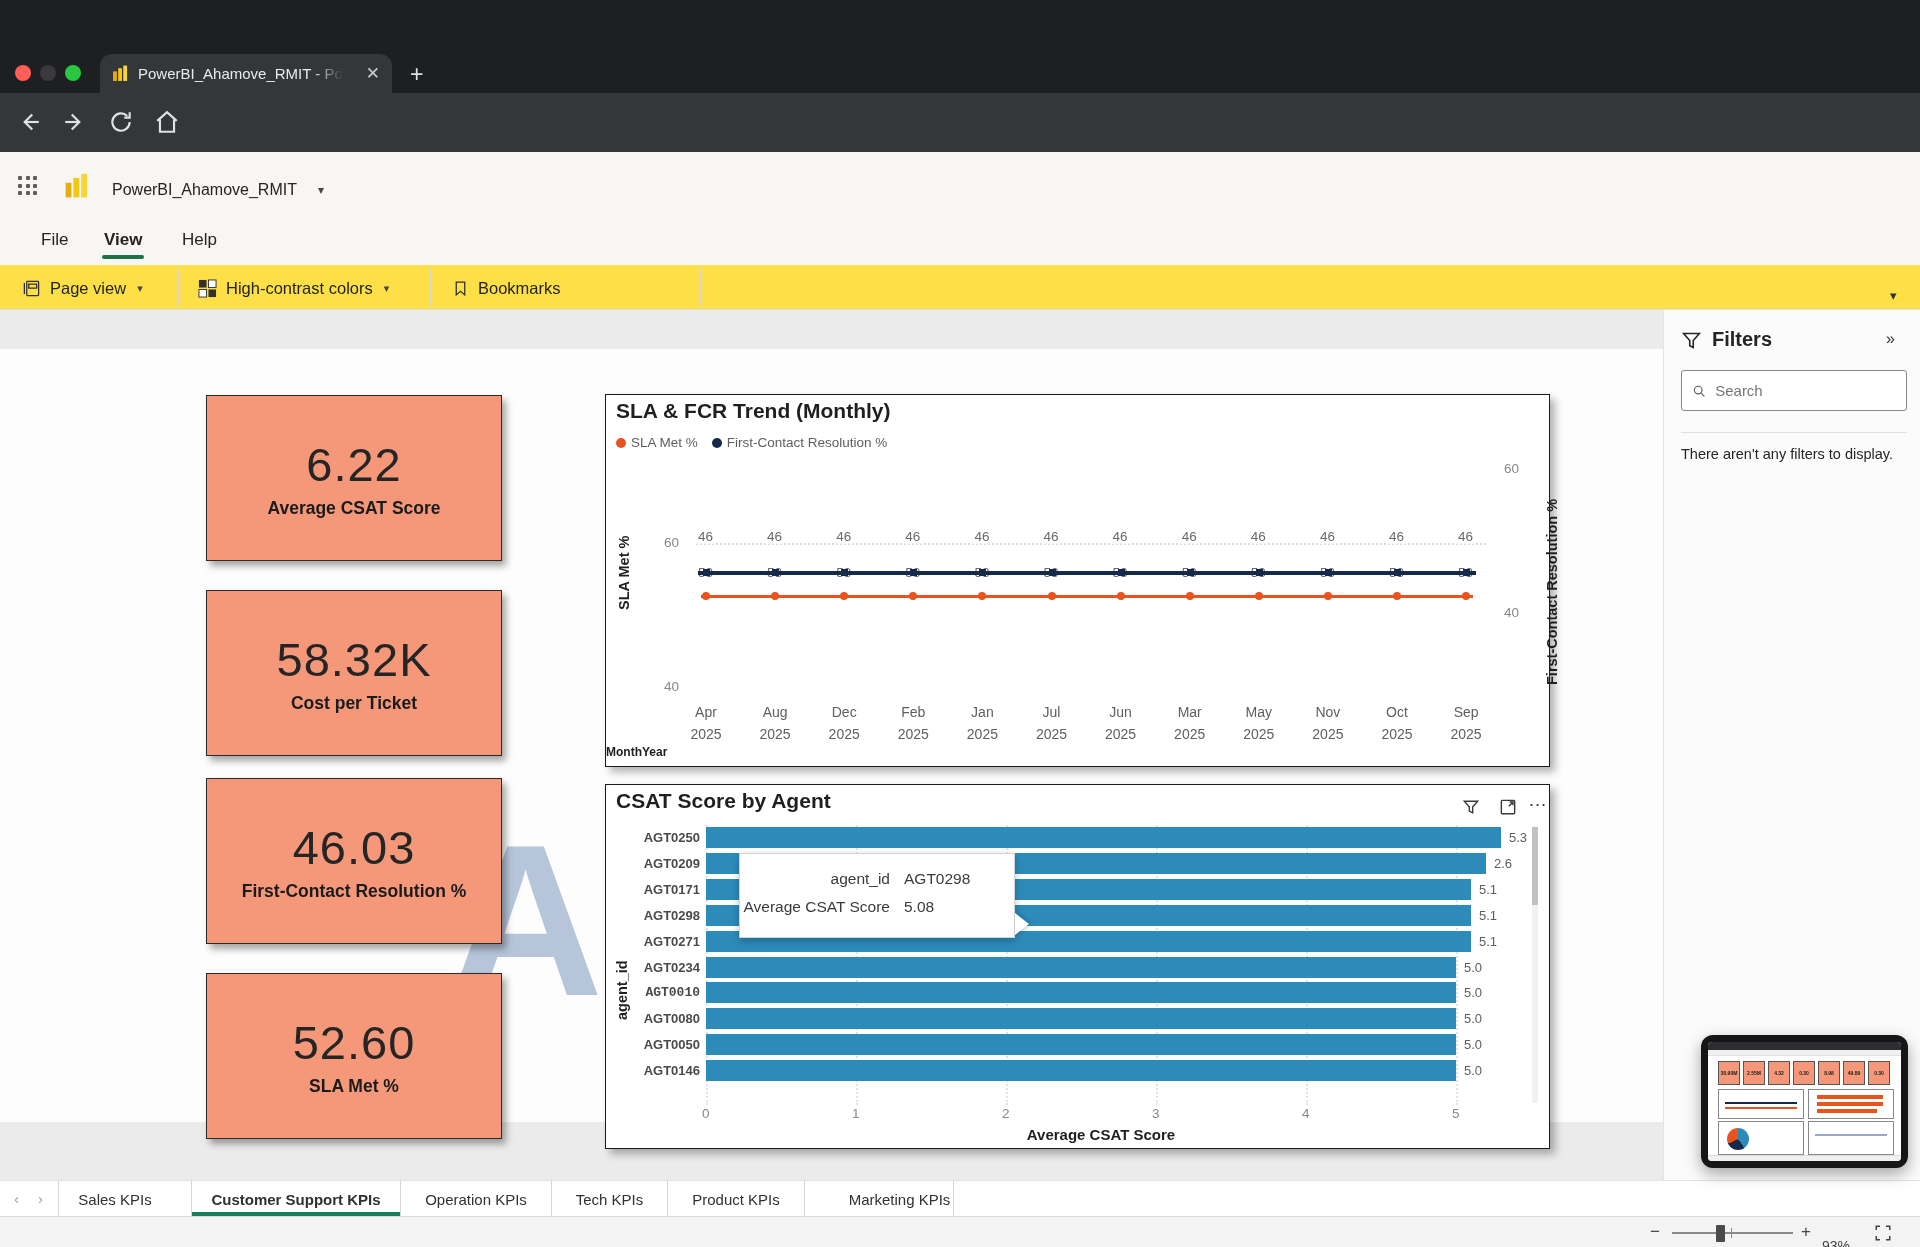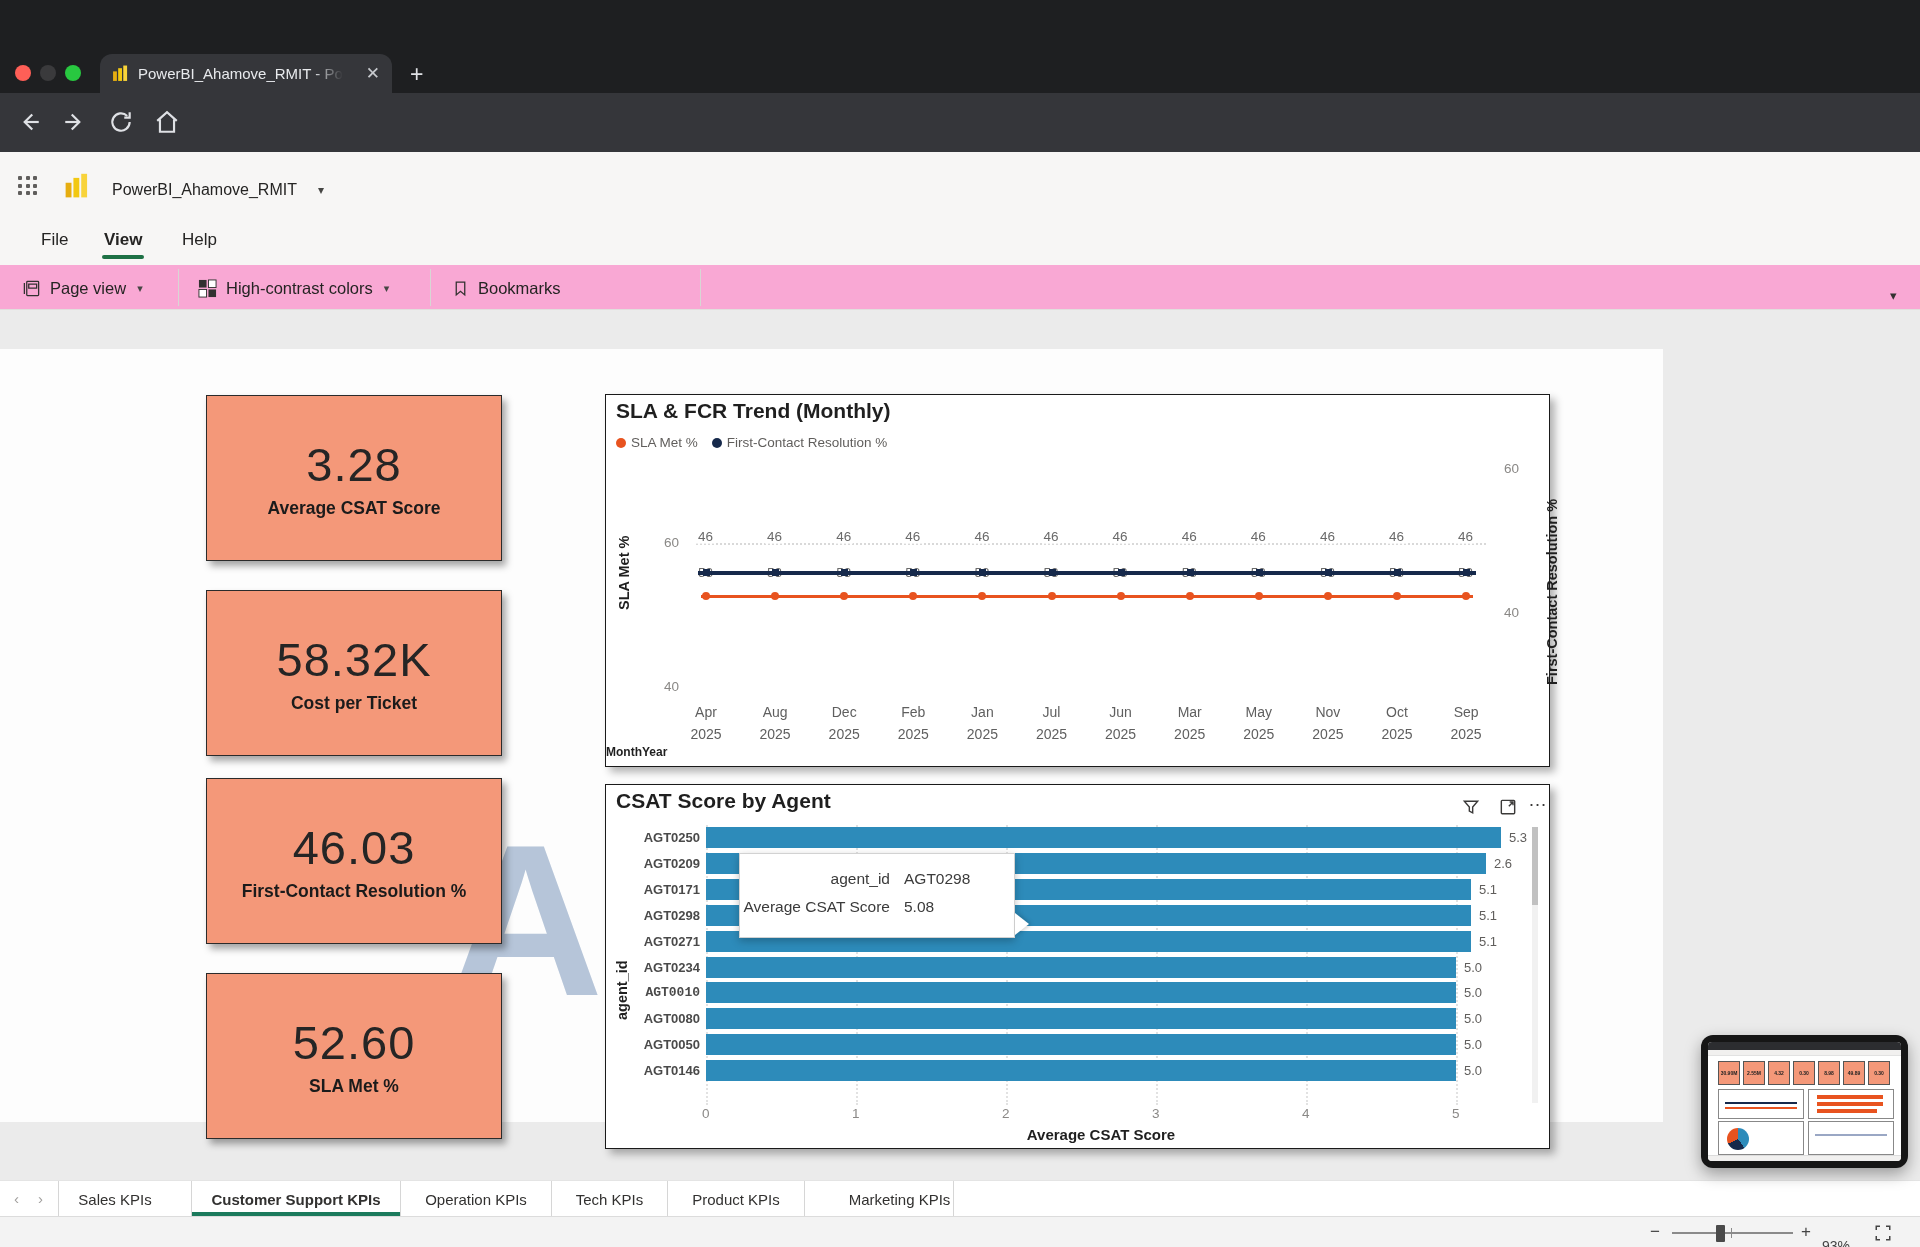--- a/index.html
+++ b/index.html
@@ -39,21 +39,21 @@
   .pbi-search { position:absolute; left:683px; top:167px; width:594px; height:43px; background:#fff; border:1px solid #c8c6c4; border-radius:3px; display:flex; align-items:center; padding:0 12px; gap:10px; }
   .pbi-search input { border:none; outline:none; font-size:15px; color:#323130; width:100%; font-family:"Liberation Sans",sans-serif; background:transparent; }
   .avatar { position:absolute; left:1872px; top:167px; width:37px; height:37px; border-radius:50%; background:#5d5b59; color:#fff; font-size:14px; display:flex; align-items:center; justify-content:center; }
 
   
   .menubar { position:absolute; left:0; top:218px; width:1920px; height:47px; background:#f7f6f5; }
   .menu-item { position:absolute; top:12px; font-size:17px; color:#252423; }
   .menu-item.active { font-weight:bold; }
   .menu-item.active::after { content:""; position:absolute; left:-2px; right:-2px; bottom:-9px; height:4px; background:#1e7145; border-radius:2px; }
   .share-btn { position:absolute; left:1812px; top:224px; width:95px; height:34px; background:#1b6e46; border-radius:4px; color:#fff; display:flex; align-items:center; justify-content:center; gap:7px; font-size:14.5px; }
-  .ribbon { position:absolute; left:0; top:265px; width:1920px; height:45px; background:#f9a8d4; border-bottom:1px solid #e1dfdd; }
+  .ribbon { position:absolute; left:0; top:265px; width:1920px; height:45px; background:#fde047; border-bottom:1px solid #e1dfdd; }
   .rb-group { position:absolute; top:8px; height:30px; display:flex; align-items:center; gap:9px; color:#252423; font-size:16.5px; }
   .rb-sep { position:absolute; top:4px; width:1px; height:37px; background:#d8d6d4; }
   .rb-chev { font-size:11px; color:#464644; margin-left:2px; }
   .ribbon-collapse { position:absolute; left:1890px; top:288px; color:#323130; font-size:13px; }
 
   
   .report { position:absolute; left:0; top:310px; width:1920px; height:870px; background:#ebebeb; overflow:hidden; }
   .canvas { position:absolute; left:0; top:39px; width:1663px; height:773px; background:#fdfdfd; }
   .wm-letters { position:absolute; left:448px; top:448px; font-size:215px; font-weight:bold; color:#9fb3cd; opacity:.75; letter-spacing:-8px; }
   .wm-shape { position:absolute; background:#f2a083; opacity:.9; }
@@ -280,21 +280,21 @@
   <span class="ribbon-collapse">▾</span>
 
   <div class="report">
     <div class="canvas">
       <span class="wm-letters">A</span>
       <div class="wm-shape" style="left:612px; top:378px; width:76px; height:18px; transform:skewX(-14deg);"></div>
       <div class="wm-shape" style="left:796px; top:376px; width:88px; height:22px; transform:skewX(-16deg);"></div>
 
       <div>
           <div class="kpi-card" style="top: 46px;">
-            <div class="kpi-value">3.28</div>
+            <div class="kpi-value">6.22</div>
             <div class="kpi-label">Average CSAT Score</div>
           </div>
           <div class="kpi-card" style="top: 241px;">
             <div class="kpi-value">58.32K</div>
             <div class="kpi-label">Cost per Ticket</div>
           </div>
           <div class="kpi-card" style="top: 429px;">
             <div class="kpi-value">46.03</div>
             <div class="kpi-label">First-Contact Resolution %</div>
           </div>
@@ -456,20 +456,36 @@
             </div>
           <div class="tt-row" style="top:44px">
               <span class="tt-l">Average CSAT Score</span>
               <span>5.08</span>
             </div>
         </div>
         <div class="tt-arrow"></div>
       </div>
     </div>
 
+    <div class="filters-pane">
+      <svg style="position:absolute; left:17px; top:20px;" width="21" height="21" viewBox="0 0 24 24" fill="none" stroke="#252423" stroke-width="1.8">
+          <path d="M3 4h18l-7 8v8l-4-2v-6z"></path>
+        </svg>
+      <span class="fp-title">Filters</span>
+      <span class="fp-collapse">»</span>
+      <div class="fp-search">
+        <svg width="16" height="16" viewBox="0 0 24 24" fill="none" stroke="#605e5c" stroke-width="2">
+            <circle cx="10.5" cy="10.5" r="6.5"></circle>
+            <path d="M15.5 15.5L21 21"></path>
+          </svg>
+        <input type="text" placeholder="Search" style="">
+      </div>
+      <div class="fp-divider"></div>
+      <span class="fp-empty">There aren't any filters to display.</span>
+    </div>
   </div>
 
   <div class="sheetbar">
     <span class="sheet-nav" style="left:14px">‹</span>
     <span class="sheet-nav" style="left:38px">›</span>
     <div class="sheet-tab-list">
         <div class="sheet-tab" style="width: 113px;">Sales KPIs</div>
         <div class="sheet-tab active" style="width: 209px;">Customer Support KPIs</div>
         <div class="sheet-tab" style="width: 151px;">Operation KPIs</div>
         <div class="sheet-tab" style="width: 116px;">Tech KPIs</div>

